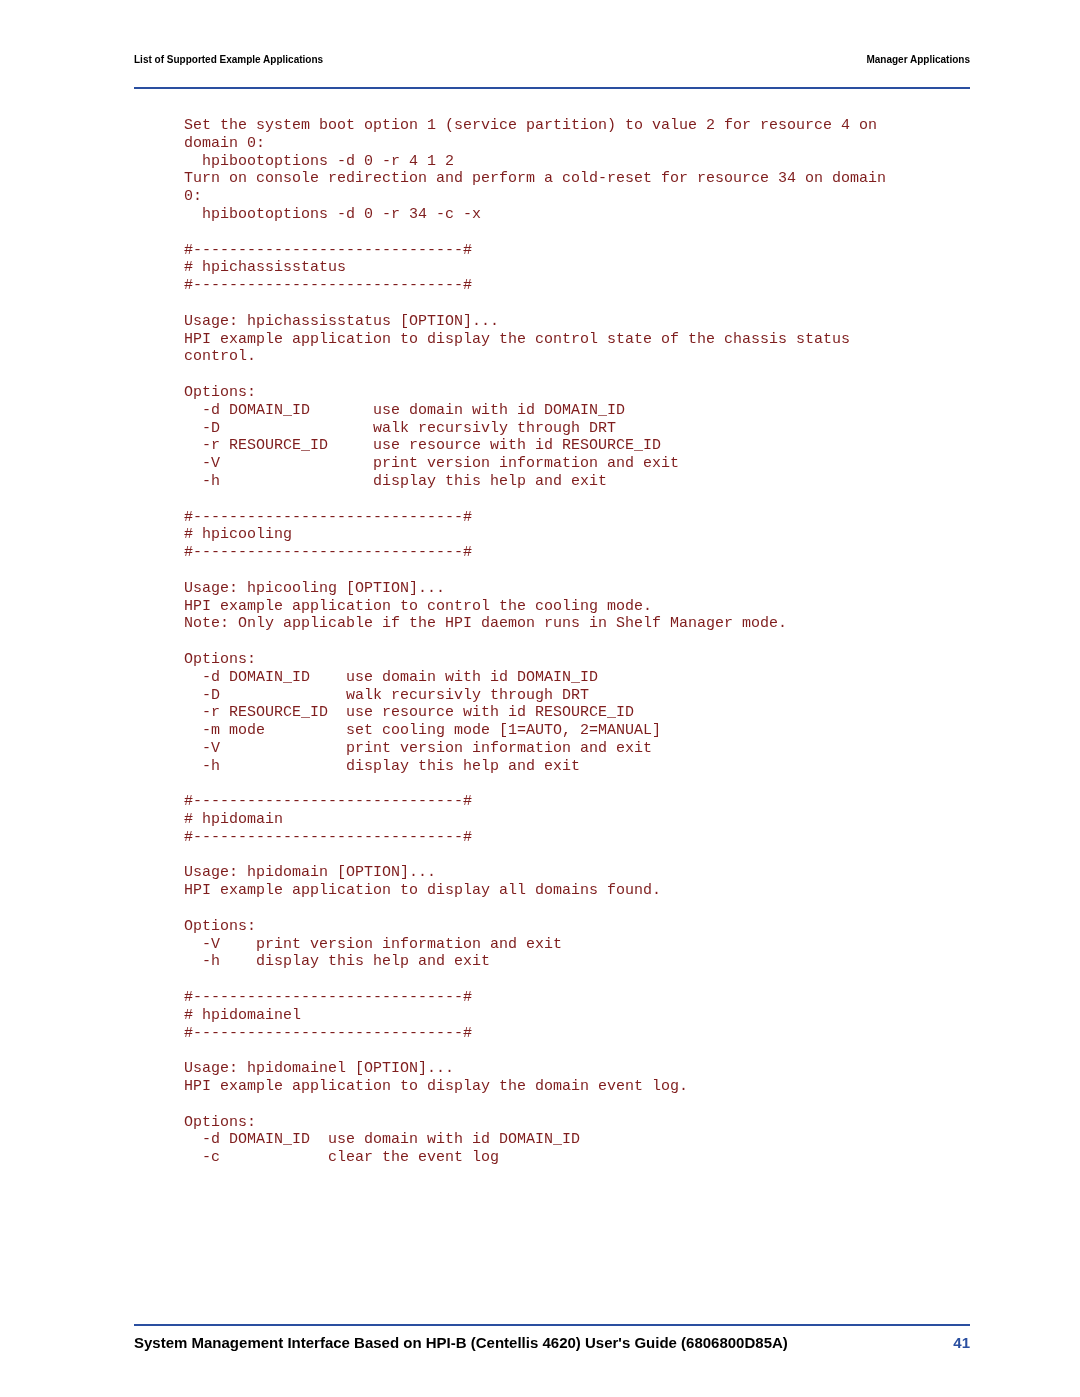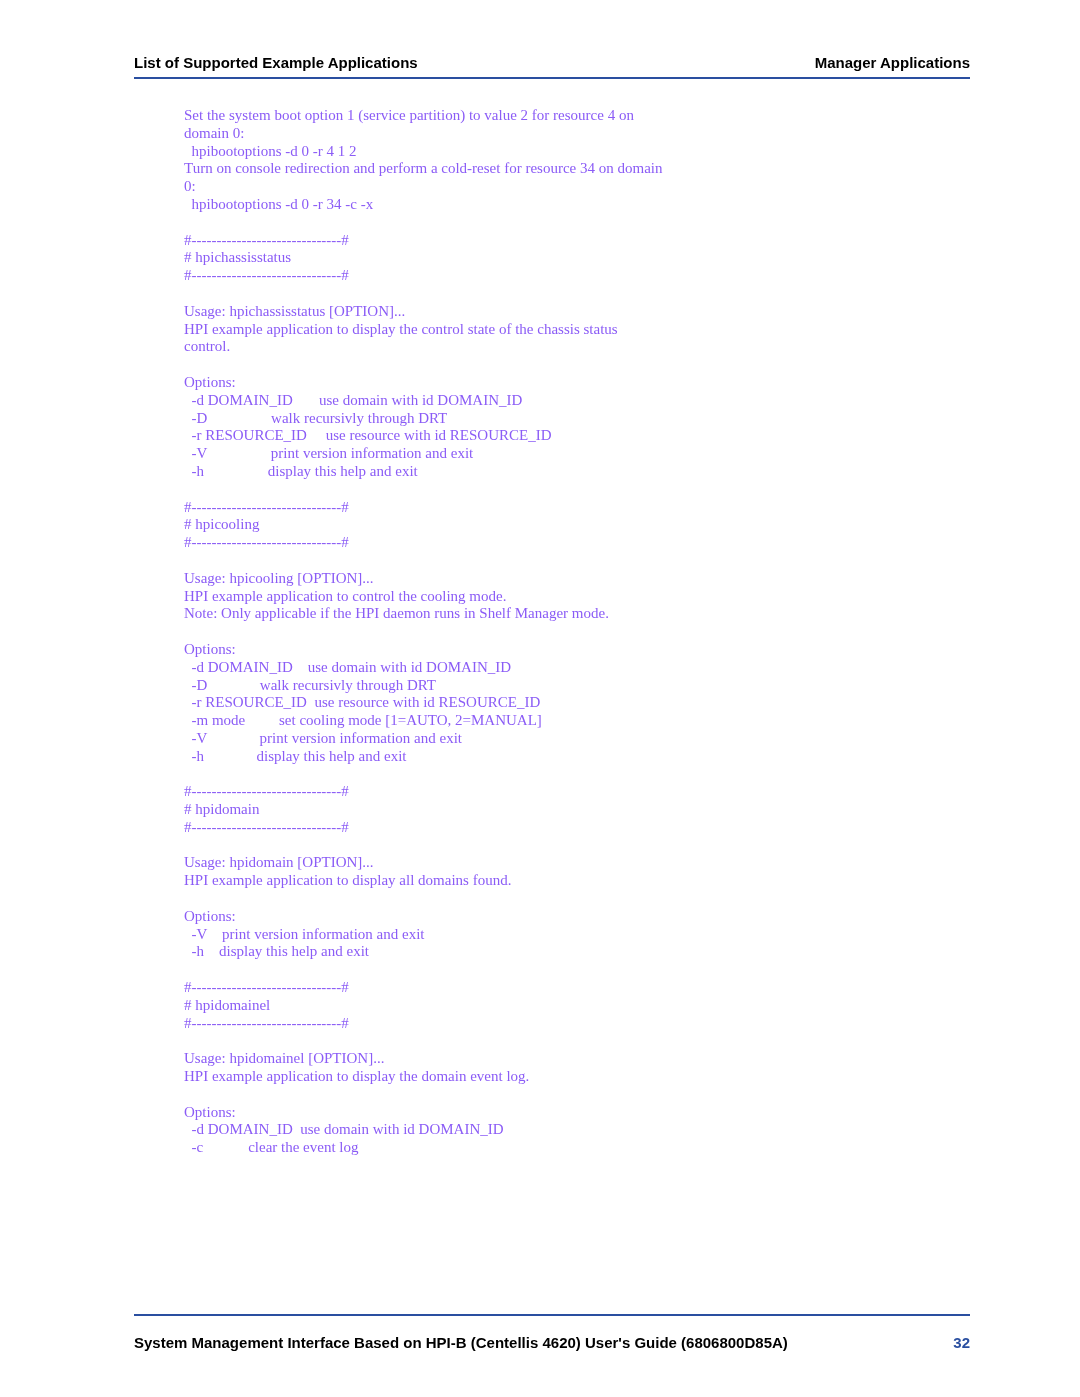--- a/index.html
+++ b/index.html
@@ -13,40 +13,40 @@
     width: 1080px;
     height: 1397px;
     position: relative;
     box-sizing: border-box;
     padding: 54px 110px 0 134px;
   }
   .topbar {
     display: flex;
     justify-content: space-between;
     font-weight: bold;
-    font-size: 15px;
-    padding-bottom: 6px;
+    font-size: 10px;
+    padding-bottom: 22px;
     border-bottom: 2px solid #2a4fa0;
     margin-bottom: 28px;
   }
   pre.code {
-    font-family: Liberation Serif, serif;
+    font-family: Liberation Mono, monospace;
     font-size: 15px;
     line-height: 17.8px;
     white-space: pre;
     margin: 0 0 0 50px;
-    color: #8b5cf6;
+    color: #7f1d1d;
   }
   .footer {
     position: absolute;
     left: 134px;
     right: 110px;
     bottom: 46px;
     border-top: 2px solid #2a4fa0;
-    padding-top: 18px;
+    padding-top: 8px;
     display: flex;
     justify-content: space-between;
     font-weight: bold;
     font-size: 15px;
   }
   .footer .pnum {
     color: #2a4fa0;
   }
 </style>
 </head>
@@ -114,16 +114,16 @@
 
 Usage: hpidomainel [OPTION]...
 HPI example application to display the domain event log.
 
 Options:
   -d DOMAIN_ID  use domain with id DOMAIN_ID
   -c            clear the event log</pre>
 
   <div class="footer">
     <span>System Management Interface Based on HPI-B (Centellis 4620) User's Guide (6806800D85A)</span>
-    <span class="pnum">32</span>
+    <span class="pnum">41</span>
   </div>
 
 </div>
 
 </body></html>

